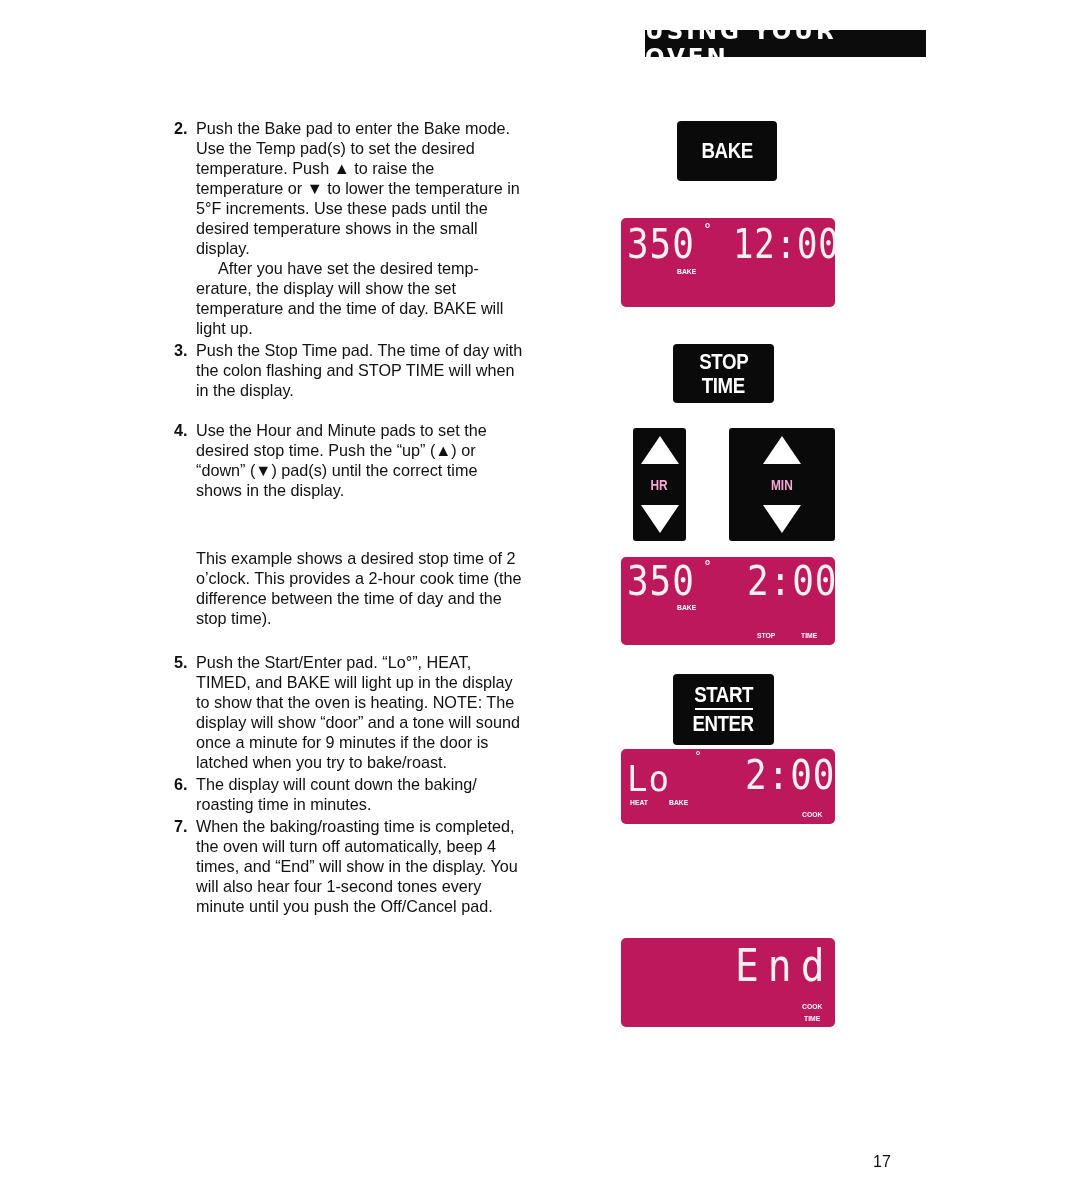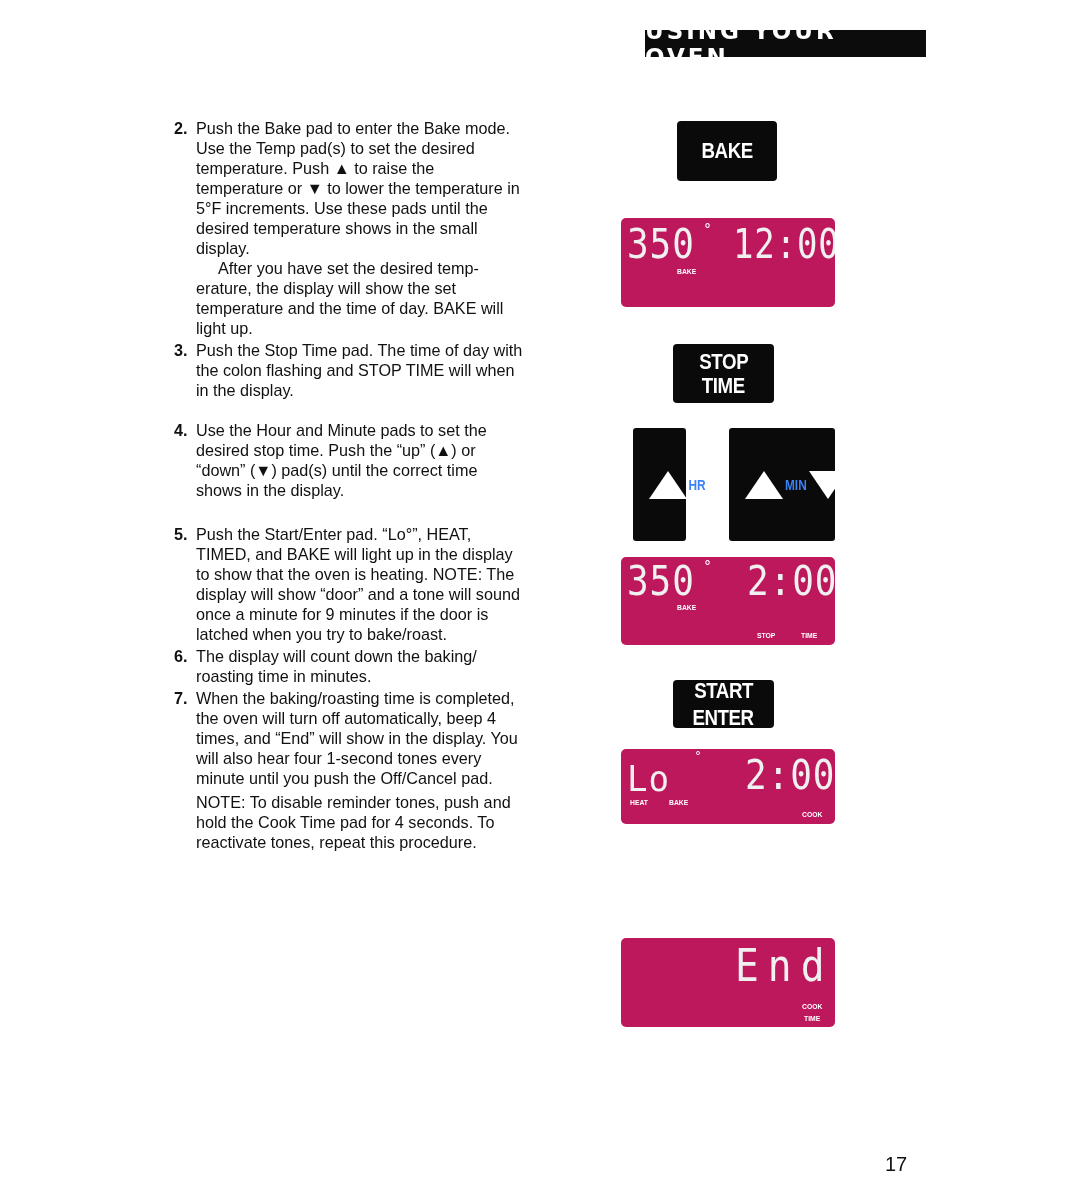--- a/index.html
+++ b/index.html
@@ -19,38 +19,38 @@
   .b { font-weight: normal; }
   .indent { text-indent: 22px; }
 
   .pad { position: absolute; background: #0a0a0a; border-radius: 4px; color: #fff;
          font-family: "Liberation Sans", sans-serif; font-weight: bold;
          display: flex; flex-direction: column; align-items: center; justify-content: center;
          letter-spacing: -0.5px; }
   .pad-label { font-size: 22px; line-height: 24px; transform: scaleX(0.85); }
   .pad-line { width: 58px; height: 2px; background: #fff; margin: 1px 0 2px 0; }
 
-  .arrow-pad { position: absolute; background: #0a0a0a; border-radius: 3px; color: #3b82f6;
-               display: flex; flex-direction: row; align-items: center; justify-content: space-between;
+  .arrow-pad { position: absolute; background: #0a0a0a; border-radius: 3px; color: #f9a8d4;
+               display: flex; flex-direction: column; align-items: center; justify-content: space-between;
                padding: 8px 16px; box-sizing: border-box; }
   .tri-up { width: 0; height: 0; border-left: 19px solid transparent; border-right: 19px solid transparent;
             border-bottom: 28px solid #fff; }
   .tri-down { width: 0; height: 0; border-left: 19px solid transparent; border-right: 19px solid transparent;
               border-top: 28px solid #fff; }
   .arrow-label { font-weight: bold; font-size: 14px; transform: scaleX(0.85); }
 
   .display { position: absolute; left: 621px; width: 214px; background: #be185d; border-radius: 5px;
              color: #f4f4f4; overflow: hidden; }
   .seg-big { position: absolute; font-family: "DejaVu Sans Mono", monospace; font-weight: 200;
              color: #f0f0f0; line-height: 1; letter-spacing: 1px; transform-origin: left top; }
   .ind { position: absolute; font-family: "Liberation Sans", sans-serif; font-weight: bold;
          font-size: 8px; color: #fff; transform: scaleX(0.85); transform-origin: left top; }
   .deg { position: absolute; font-size: 14px; color: #fff; font-family: "DejaVu Sans", sans-serif; }
 
-  .page-num { position: absolute; left: 873px; top: 1153px; font-size: 20px; margin-left: 12px; }
+  .page-num { position: absolute; left: 873px; top: 1153px; font-size: 16px; }
 </style>
 </head>
 <body>
 
 <div class="header-bar">
   <span>USING YOUR OVEN</span>
 </div>
 
 <div class="text-col" id="steps">
     <div class="step" style="margin-top: 0px;">
@@ -59,32 +59,34 @@
       <p class="indent"><span>After you have set the desired temp­erature, the display will show the set temperature and the time of day. BAKE will light up.</span></p>
     </div>
     <div class="step" style="margin-top: 2px;">
       <span class="num">3.</span>
       <p><span class="b">Push</span><span> the Stop Time pad. The time of day with the colon flashing and STOP TIME will when in the display.</span></p>
     </div>
     <div class="step" style="margin-top: 20px;">
       <span class="num">4.</span>
       <p><span class="b">Use</span><span> the Hour and Minute pads to set the desired stop time. </span><span class="b">Push</span><span> the “up” (▲) or “down” (▼) pad(s) until the correct time shows in the display.</span></p>
     </div>
+    <div class="step" style="margin-top: 48px;">
+      <p><span>This example shows a desired stop time of 2 o’clock. This provides a 2-hour cook time (the difference between the time of day and the stop time).</span></p>
+    </div>
     <div class="step" style="margin-top: 24px;">
       <span class="num">5.</span>
       <p><span class="b">Push</span><span> the Start/Enter pad. “Lo°”, HEAT, TIMED, and BAKE will light up in the display to show that the oven is heating. </span><span class="b">NOTE:</span><span> The display will show “door” and a tone will sound once a minute for 9 min­utes if the door is latched when you try to bake/roast.</span></p>
     </div>
     <div class="step" style="margin-top: 2px;">
       <span class="num">6.</span>
       <p><span>The display will count down the baking/ roasting time in minutes.</span></p>
     </div>
     <div class="step" style="margin-top: 2px;">
       <span class="num">7.</span>
       <p><span class="b">When the baking/roasting time is completed</span><span>, the oven will turn off auto­matically, beep 4 times, and “End” will show in the display. You will also hear four 1-second tones every minute until you push the Off/Cancel pad.</span></p>
-      <p style="margin-top: 4px;"><span class="b">NOTE:</span><span> To disable reminder tones, push and hold the Cook Time pad for 4 sec­onds. To reactivate tones, repeat this procedure.</span></p>
     </div>
   </div>
 
 <div class="pad" style="left:677px;top:121px;width:100px;height:60px;">
   <span class="pad-label">BAKE</span>
 </div>
 
 <div class="display" style="top:218px;height:89px;">
   <span class="seg-big" style="left:6px;top:6px;font-size:40px;transform:scaleX(0.9);">350</span>
   <span class="deg" style="left:83px;top:3px;">°</span>
@@ -111,21 +113,21 @@
 
 <div class="display" style="top:557px;height:88px;">
   <span class="seg-big" style="left:6px;top:4px;font-size:40px;transform:scaleX(0.9);">350</span>
   <span class="deg" style="left:83px;top:1px;">°</span>
   <span class="seg-big" style="left:126px;top:4px;font-size:40px;transform:scaleX(0.9);">2:00</span>
   <span class="ind" style="left:56px;top:46px;">BAKE</span>
   <span class="ind" style="left:136px;top:74px;">STOP</span>
   <span class="ind" style="left:180px;top:74px;">TIME</span>
 </div>
 
-<div class="pad" style="left:673px;top:674px;width:101px;height:48px;margin-top:6px;">
+<div class="pad" style="left:673px;top:674px;width:101px;height:71px;">
   <span class="pad-label">START</span>
   <span class="pad-line"></span>
   <span class="pad-label">ENTER</span>
 </div>
 
 <div class="display" style="top:749px;height:75px;">
   <span class="seg-big" style="left:6px;top:12px;font-size:36px;transform:scaleX(0.95);">Lo</span>
   <span class="deg" style="left:74px;top:0px;font-size:12px;">°</span>
   <span class="seg-big" style="left:124px;top:6px;font-size:40px;transform:scaleX(0.9);">2:00</span>
   <span class="ind" style="left:9px;top:49px;">HEAT</span>

